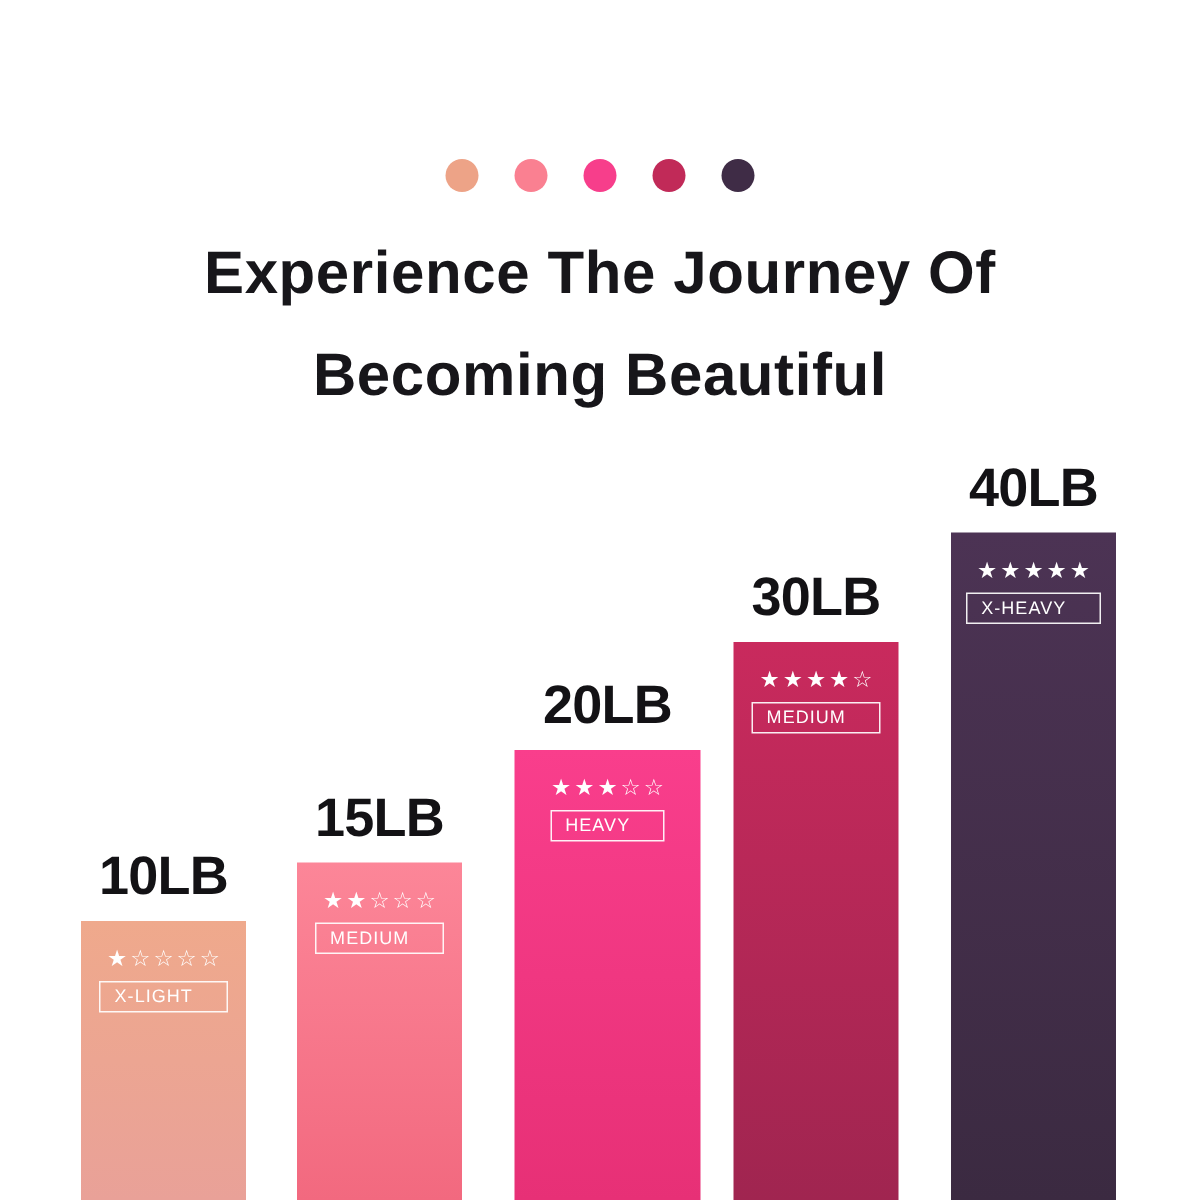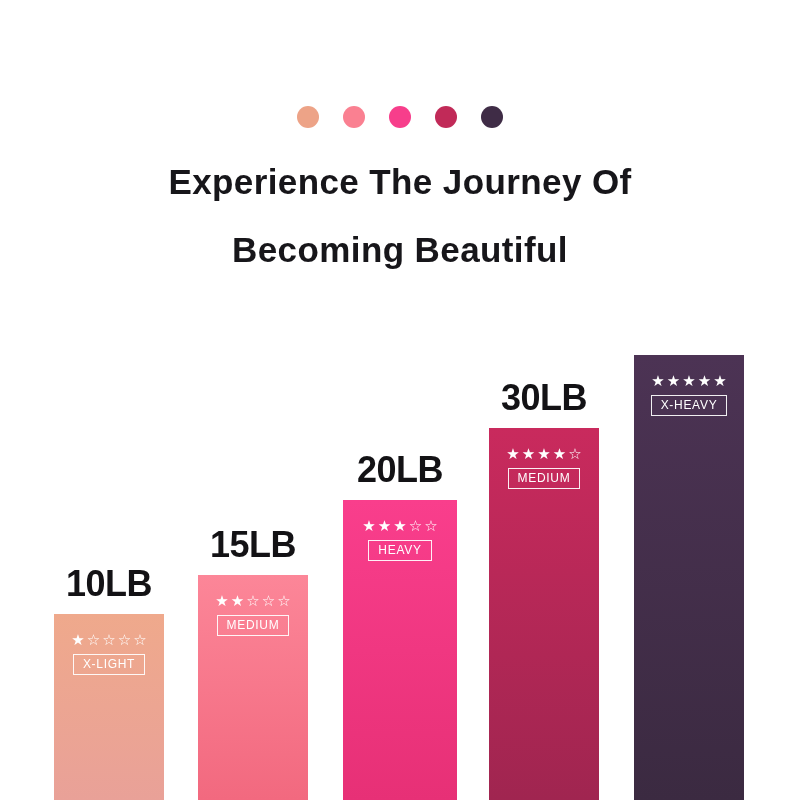--- a/index.html
+++ b/index.html
@@ -33,21 +33,21 @@
 
   
   #heading {
     position: absolute;
     top: 148px;
     left: 0;
     width: 800px;
     text-align: center;
     color: #17161a;
     font-weight: bold;
-    font-size: 35px;
+    font-size: 40px;
     line-height: 68px;
     letter-spacing: 0.4px;
   }
   #heading .hl { display: block; white-space: nowrap; }
 
   
   #chart {
     position: absolute;
     left: 0;
     top: 0;
@@ -94,21 +94,21 @@
     line-height: 1;
     color: #ffffff;
     letter-spacing: 0;
   }
   .stars span { display: inline-block; }
   .badge {
     border: 1.6px solid rgba(255,255,255,0.92);
     color: #ffffff;
     font-size: 12px;
     letter-spacing: 0.7px;
-    padding: 3px 9px 4px 9px;
+    padding: 3px 22px 4px 9px;
     line-height: 1;
     white-space: nowrap;
   }
 </style>
 </head>
 <body>
 
 <div id="dots-row">
     <div class="dot" style="background: rgb(237, 163, 135);"></div>
     <div class="dot" style="background: rgb(250, 128, 145);"></div>
@@ -146,21 +146,21 @@
             <span>★</span>
             <span>★</span>
             <span>☆</span>
             <span>☆</span>
             <span>☆</span>
           </div>
           <div class="badge">MEDIUM</div>
         </div>
       </div>
     </div>
-    <div class="bar-group" style="left: 343px; width: 114px; height: 300px;">
+    <div class="bar-group" style="left: 343px; width: 124px; height: 300px;">
       <div class="bar-value">20LB</div>
       <div class="bar" style="background: linear-gradient(rgb(249, 62, 140) 0%, rgb(231, 48, 118) 100%);">
         <div class="bar-inner">
           <div class="stars">
             <span>★</span>
             <span>★</span>
             <span>★</span>
             <span>☆</span>
             <span>☆</span>
           </div>
@@ -177,20 +177,21 @@
             <span>★</span>
             <span>★</span>
             <span>★</span>
             <span>☆</span>
           </div>
           <div class="badge">MEDIUM</div>
         </div>
       </div>
     </div>
     <div class="bar-group" style="left: 634px; width: 110px; height: 445px;">
+      <div class="bar-value">40LB</div>
       <div class="bar" style="background: linear-gradient(rgb(76, 51, 84) 0%, rgb(59, 42, 65) 100%);">
         <div class="bar-inner">
           <div class="stars">
             <span>★</span>
             <span>★</span>
             <span>★</span>
             <span>★</span>
             <span>★</span>
           </div>
           <div class="badge">X-HEAVY</div>

